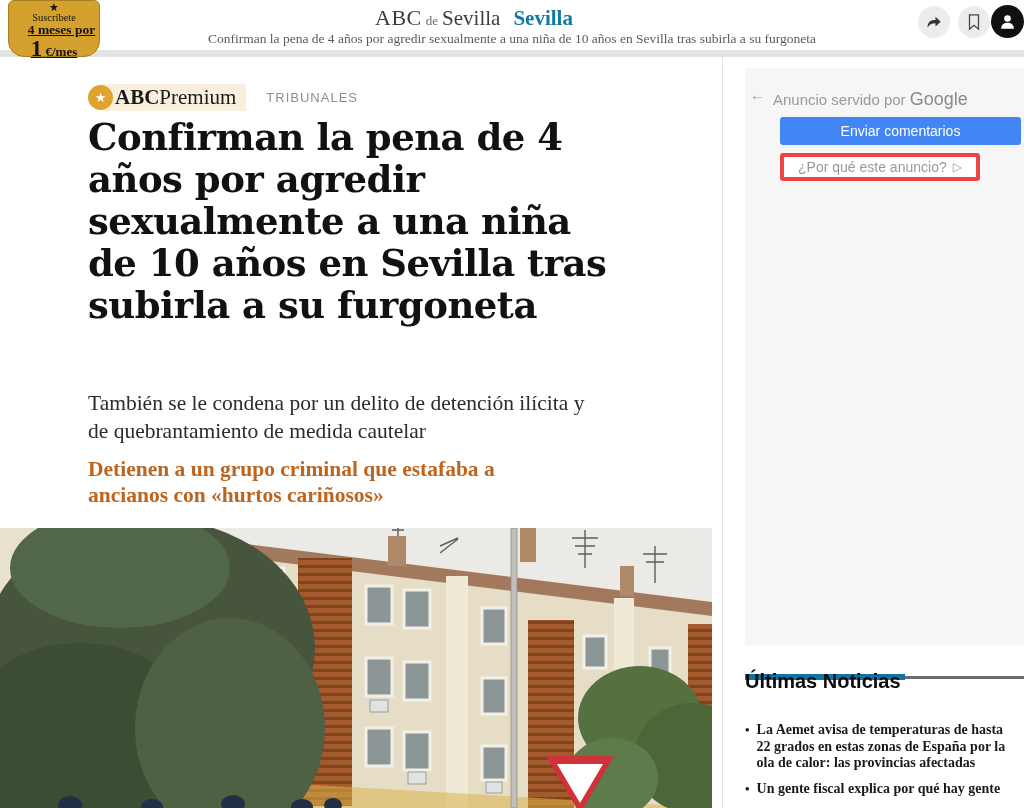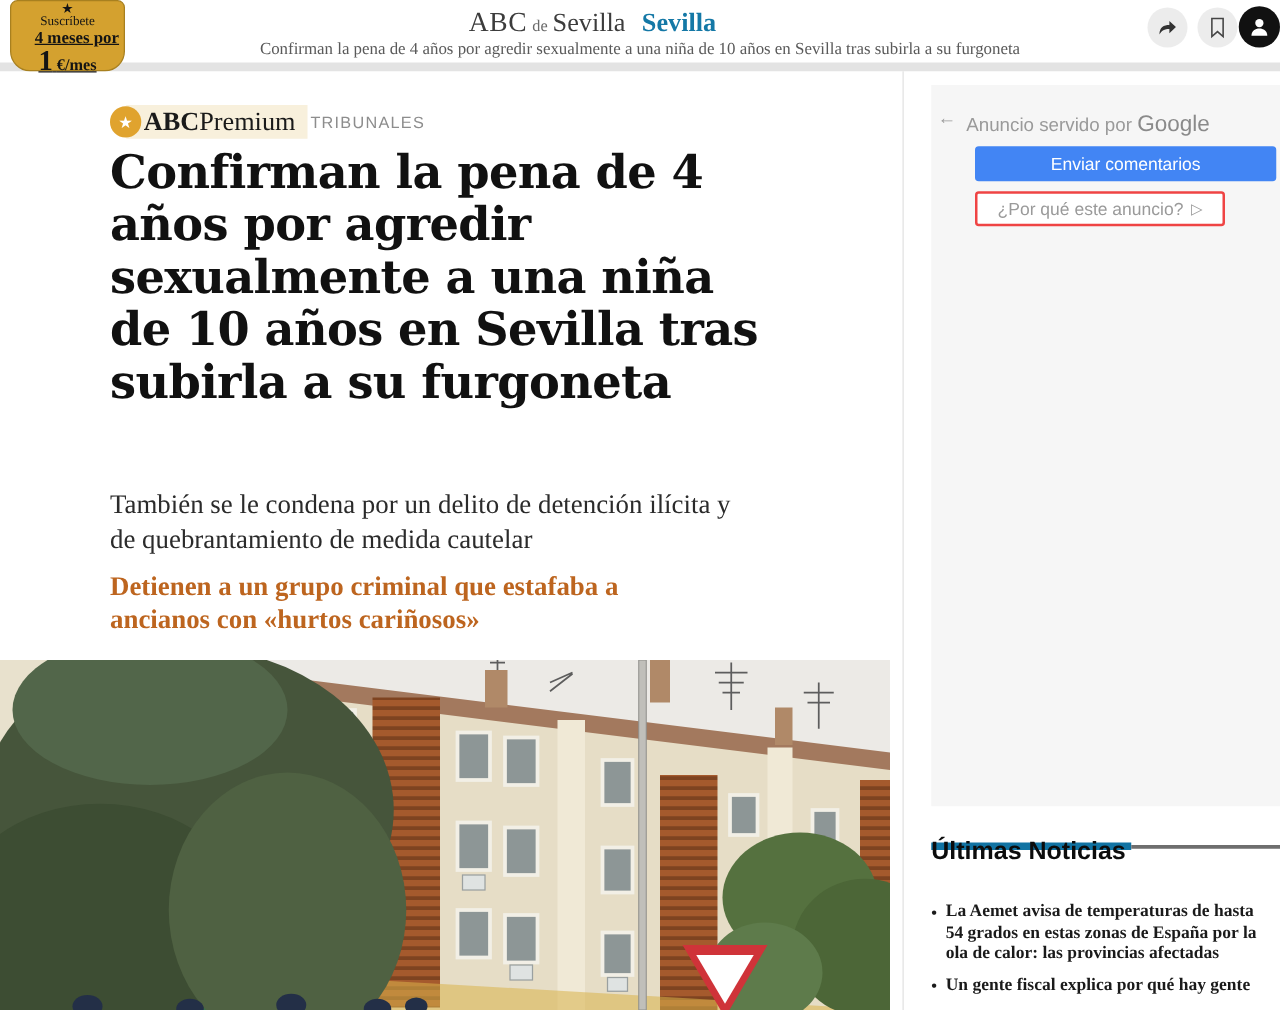--- a/index.html
+++ b/index.html
@@ -42,21 +42,21 @@
     display:flex; align-items:center; justify-content:center; cursor:pointer; }
 
   
   .premium-row { left:88px; top:84px; height:27px; display:flex; align-items:center; }
   .premium-star { width:25px; height:25px; border-radius:50%; background:#e0a32e;
     color:#fff; font-size:13px; display:flex; align-items:center; justify-content:center; z-index:2; }
   .premium-pill { background:#f8f0dc; height:27px; display:flex; align-items:center;
     padding:0 10px 0 14px; margin-left:-12px; font-family:"Liberation Serif", serif;
     font-size:21px; color:#1a1a1a; }
   .premium-pill .abc { font-weight:bold; }
-  .kicker { margin-left:2px; font-size:13px; color:#8d8d8d; letter-spacing:1px; }
+  .kicker { margin-left:20px; font-size:13px; color:#8d8d8d; letter-spacing:1px; }
 
   .headline { left:88px; top:116px; width:530px;
     font-family:"DejaVu Serif", serif; font-weight:bold; font-size:37px;
     line-height:42px; color:#111; letter-spacing:-0.5px; }
   .subheadline { left:88px; top:389px; width:520px;
     font-family:"Liberation Serif", serif; font-size:21.5px; line-height:28px; color:#2b2b2b; }
   .related { left:88px; top:456px; width:480px;
     font-family:"Liberation Serif", serif; font-weight:bold; font-size:21.5px;
     line-height:26px; color:#bd651f; cursor:pointer; }
 
@@ -65,21 +65,21 @@
   
   .vline { left:722px; top:57px; width:1px; height:751px; background:#e2e2e2; }
   .ad-panel { left:745px; top:68px; width:279px; height:577px; background:#f6f6f6; }
   .ad-back { position:absolute; left:5px; top:18px; font-size:15px; color:#9a9a9a; cursor:pointer; }
   .ad-label { position:absolute; left:28px; top:21px; font-size:15px; color:#9a9a9a;text-align:center; }
   .ad-label .g { font-size:18px; color:#8a8a8a; }
   .ad-btn-blue { position:absolute; left:35px; top:49px; width:241px; height:28px;
     background:#4285f4; border-radius:3px; color:#fff; font-size:14px;
     display:flex; align-items:center; justify-content:center; cursor:pointer; }
   .ad-btn-why { position:absolute; left:35px; top:85px; width:200px; height:28px;
-    background:#fff; border:2px solid #ef4444; border-radius:3px; color:#9a9a9a;
+    background:#fff; border:4px solid #ef4444; border-radius:3px; color:#9a9a9a;
     font-size:14px; display:flex; align-items:center; justify-content:center; gap:6px; cursor:pointer; }
   .adchoices { font-size:12px; color:#9a9a9a; }
 
   .news-bar-blue { left:745px; top:674px; width:160px; height:6px; background:#1173a3; }
   .news-bar-gray { left:905px; top:676px; width:119px; height:3px; background:#6e6e6e; }
   .news-title { left:745px; top:670px; font-size:20px; font-weight:bold; color:#0c0c0c; }
   .news-item { left:745px; width:268px; display:flex; gap:7px; cursor:pointer;
     font-family:"Liberation Serif", serif; font-weight:bold; font-size:14px;
     line-height:16.5px; color:#1a1a1a; }
   .news-item .dot { font-size:13px; line-height:16.5px; }
@@ -250,20 +250,20 @@
       <span class="adchoices">▷</span>
     </div>
   </div>
 
   <div class="abs news-bar-blue"></div>
   <div class="abs news-bar-gray"></div>
   <div class="abs news-title">Últimas Noticias</div>
 
   <div class="abs news-item ni-1">
     <span class="dot">•</span>
-    <span>La Aemet avisa de temperaturas de hasta 54 grados en estas zonas de España por la ola de calor: las provincias afectadas</span>
+    <span>La Aemet avisa de temperaturas de hasta 22 grados en estas zonas de España por la ola de calor: las provincias afectadas</span>
   </div>
   <div class="abs news-item ni-2">
     <span class="dot">•</span>
     <span>Un gente fiscal explica por qué hay gente</span>
   </div>
 
 </div>
 
 </body></html>

